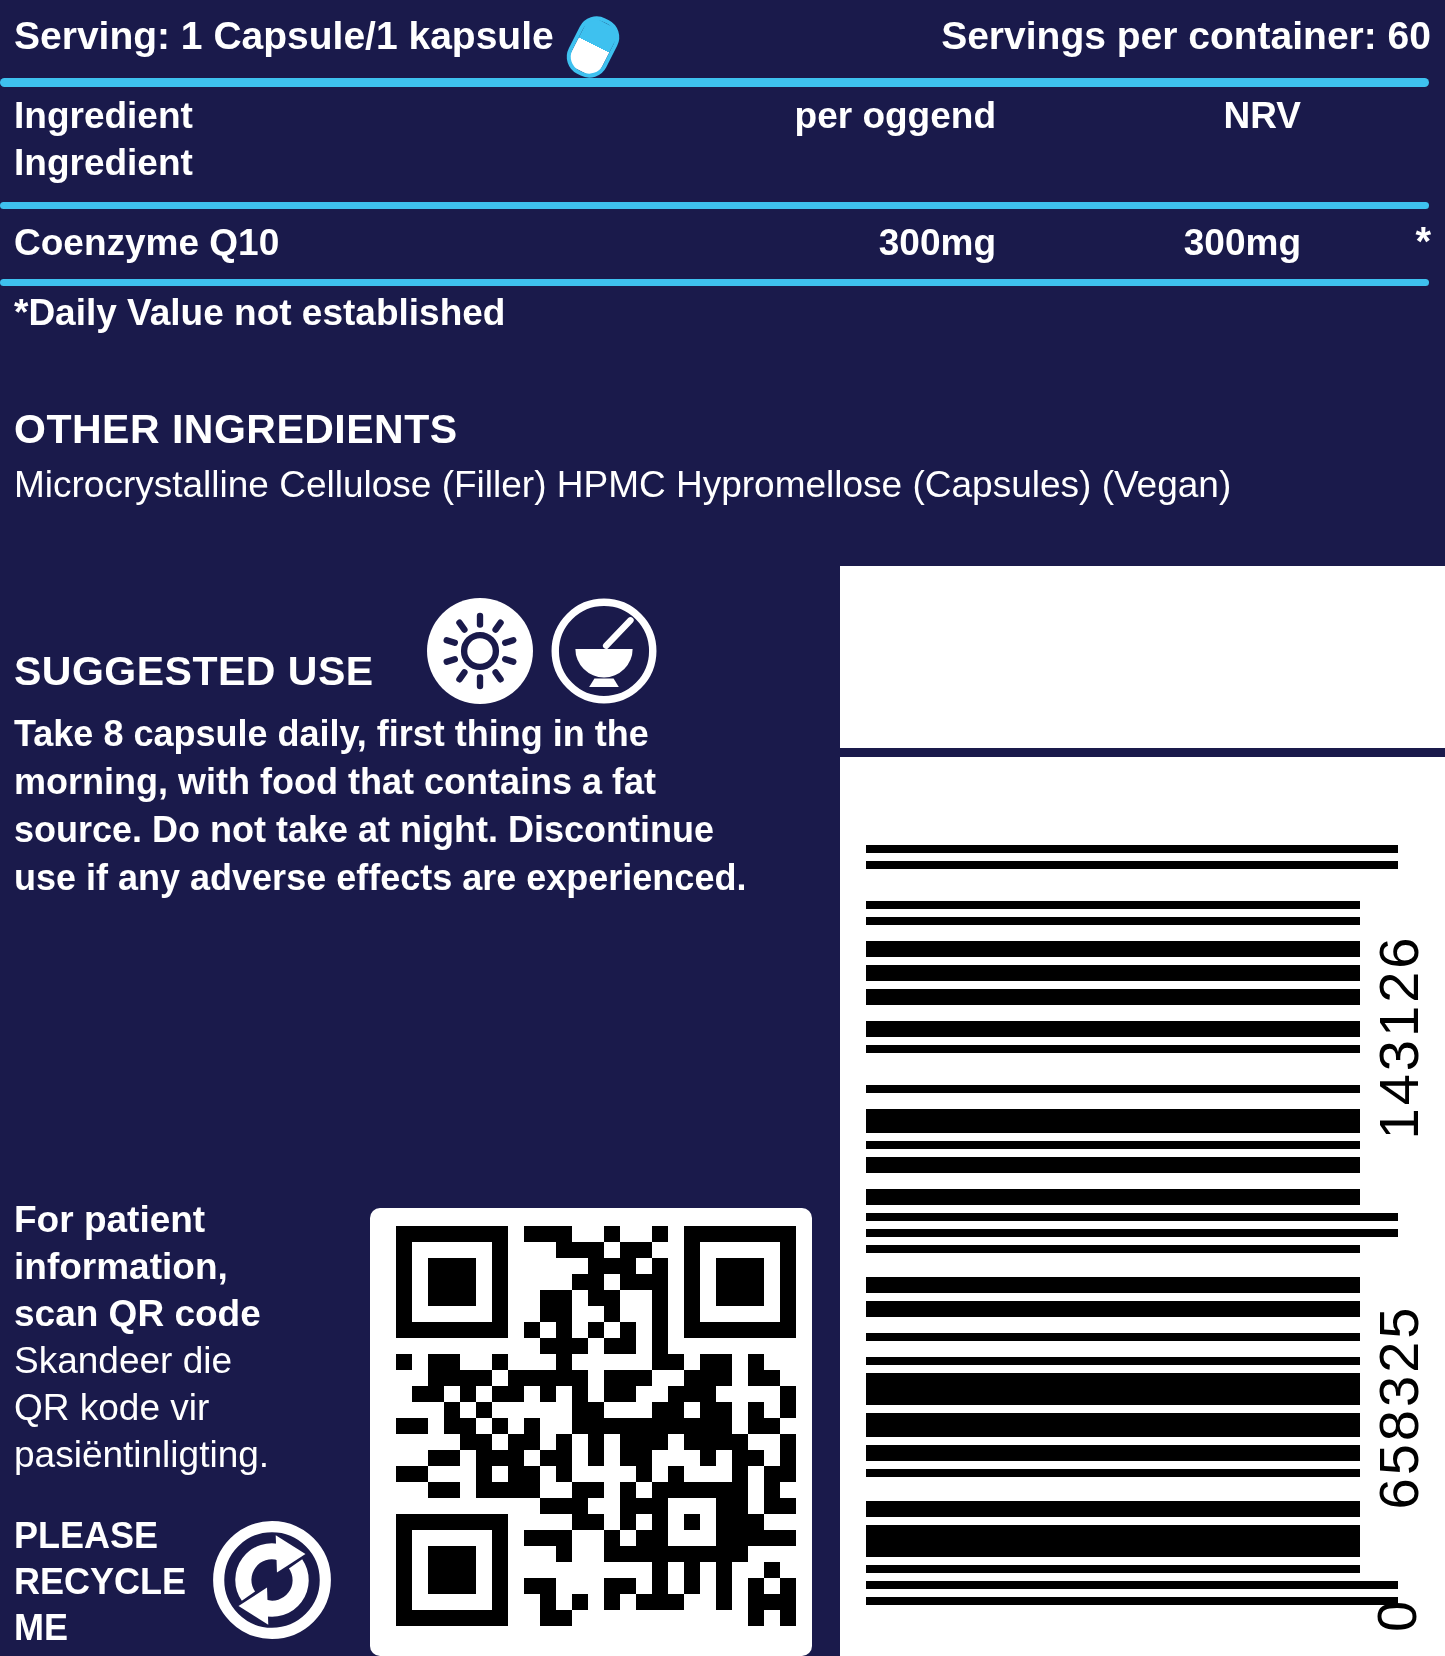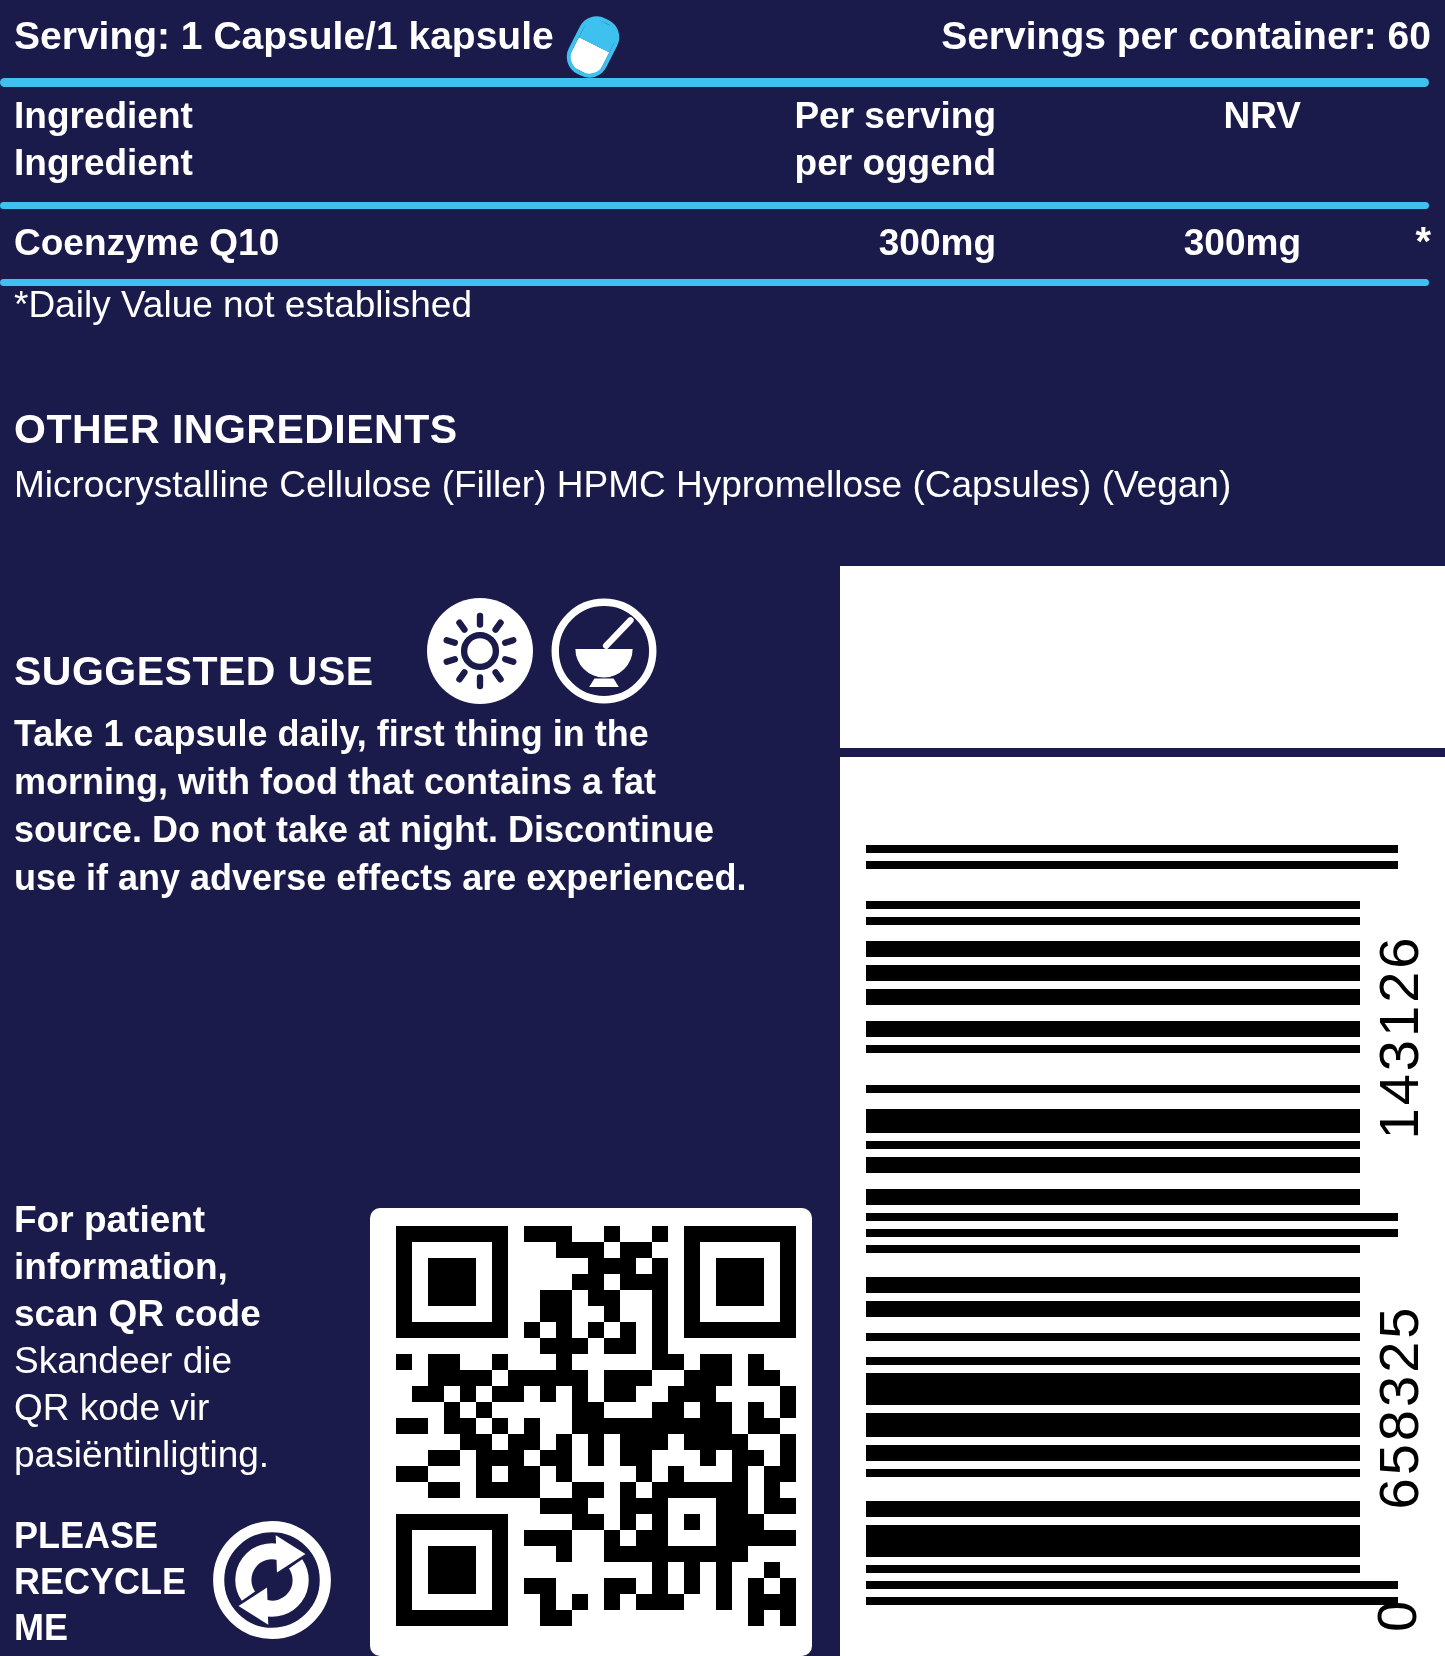--- a/index.html
+++ b/index.html
@@ -27,21 +27,21 @@
   .divider.d1{top:78px;height:9px;}
   .divider.d2{top:202px;height:7px;}
   .divider.d3{top:279px;height:7px;}
   
   .tbl{position:absolute;left:14px;right:14px;display:grid;grid-template-columns:1fr 250px 305px 130px;font-size:37px;line-height:47px;}
   .tbl.hdr{top:92px;}
   .tbl.row{top:219px;}
   .tbl .c{text-align:right;white-space:nowrap;}
   .tbl .c.first{text-align:left;}
   .asterisk{font-size:40px;line-height:40px;display:inline-block;}
-  .footnote{position:absolute;left:14px;top:284px;font-size:37px;font-weight:400;}
+  .footnote{position:absolute;left:14px;top:292px;font-size:37px;font-weight:700;}
   
   .section-heading{position:absolute;left:14px;font-weight:700;font-size:41px;letter-spacing:.5px;white-space:nowrap;}
   .oi-heading{top:406px;}
   .oi-text{position:absolute;left:14px;top:464px;font-size:37px;font-weight:300;white-space:nowrap;}
   
   .su-heading{top:648px;}
   .su-icon{position:absolute;top:598px;}
   .su-icon.sun{left:427px;}
   .su-icon.bowl{left:551px;}
   .para{position:absolute;left:14px;top:710px;font-size:36px;line-height:48px;white-space:nowrap;}
@@ -79,21 +79,20 @@
   </div>
 
   <div class="divider d1"></div>
 
   <div class="tbl hdr">
     <div class="c first">
       <div class="bold">Ingredient</div>
       <div class="light">Ingredient</div>
     </div>
     <div class="c">
-      <div class="bold">Per serving</div>
       <div class="light">per oggend</div>
     </div>
     <div class="c">
       <div class="bold">NRV</div>
     </div>
   </div>
 
   <div class="divider d2"></div>
 
   <div class="tbl row">
@@ -135,21 +134,21 @@
     <svg width="106" height="106" viewBox="0 0 100 100">
       <circle cx="50" cy="50" r="46" fill="none" stroke="#ffffff" stroke-width="7"></circle>
       <path d="M23 48 a27 27 0 0 0 54 0 z" fill="#ffffff"></path>
       <path d="M41 76 h18 l5 8 h-28 z" fill="#ffffff"></path>
       <line x1="52" y1="45" x2="75" y2="21" stroke="#ffffff" stroke-width="6" stroke-linecap="round"></line>
     </svg>
   </span>
 
   <div class="para">
     <div class="en">
-        <div>Take 1 capsule daily, first thing in the</div>
+        <div>Take 8 capsule daily, first thing in the</div>
         <div>morning, with food that contains a fat</div>
         <div>source. Do not take at night. Discontinue</div>
         <div>use if any adverse effects are experienced.</div>
       </div>
   </div>
 
   <div class="patient">
     <div class="en">
         <div>For patient</div>
         <div>information,</div>

